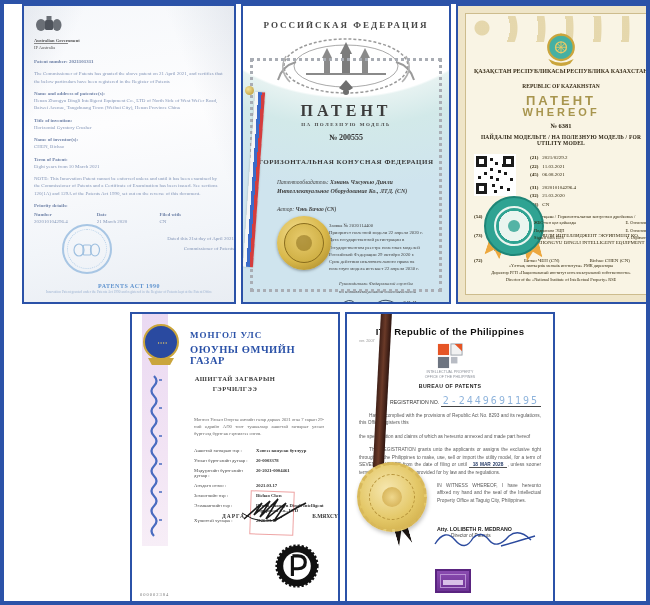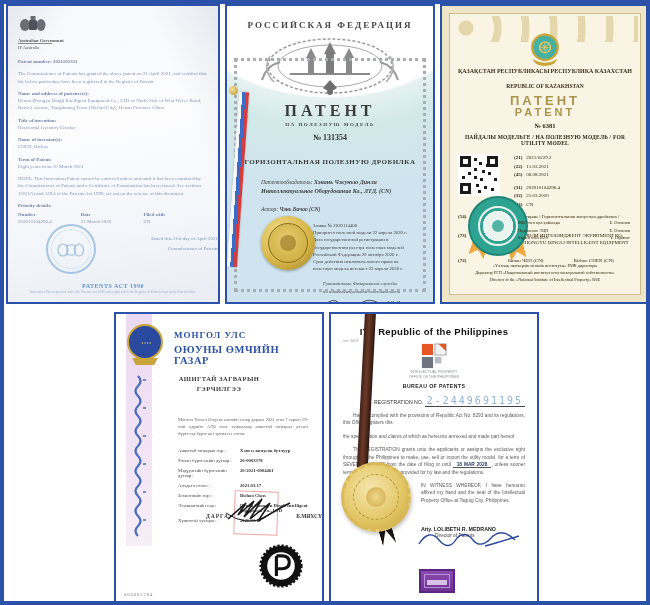--- a/index.html
+++ b/index.html
@@ -2,21 +2,21 @@
 <html><head>
 <meta charset="utf-8">
 <style>
   * { margin:0; padding:0; box-sizing:border-box; }
   html,body { background:#fff; }
   #canvas {
     position:relative; width:650px; height:605px;
     background:#ffffff; border:4px solid #2b52a8; overflow:hidden;
     font-family:"Liberation Serif", serif;
   }
-  .panel { position:absolute; border:2px solid #2b52a8; background:#fff; overflow:hidden; }
+  .panel { position:absolute; border:2px solid #2b52a8; background:#fff; overflow:hidden;margin-left:16px; }
 
   
   #au { left:2px; top:0px; width:214px; height:300px;
         background:
           linear-gradient(115deg, rgba(180,190,205,.25) 0%, rgba(255,255,255,0) 18%),
           linear-gradient(250deg, rgba(180,190,205,.28) 0%, rgba(255,255,255,0) 22%),
           linear-gradient(170deg,#f6f8fb 0%,#fdfdfe 40%,#f2f5f9 75%,#e9edf3 100%);
         padding:8px 10px; }
   #au .crest { width:30px; }
   .au-gov { font-size:4.5px; color:#555; font-weight:bold; }
@@ -231,22 +231,22 @@
       <rect x="76" y="22" width="8" height="20" fill="#7c7c7c"></rect>
       <polygon points="80,10 74,22 86,22" fill="#7c7c7c"></polygon>
       <rect x="96" y="26" width="6" height="16" fill="#8a8a8a"></rect>
       <polygon points="99,16 94,26 104,26" fill="#8a8a8a"></polygon>
       <path d="M40 42 h80" stroke="#8a8a8a" stroke-width="2"></path>
       <path d="M80 48 l-7 8 h14 z M73 56 q7 6 14 0" fill="#6e6e6e" stroke="none"></path>
       <circle cx="80" cy="60" r="3" fill="#6e6e6e"></circle>
     </svg>
     <div class="ru-title">ПАТЕНТ</div>
     <div class="ru-sub">НА ПОЛЕЗНУЮ МОДЕЛЬ</div>
-    <div class="ru-num">№ 131354</div>
-    <div class="ru-inv">ГОРИЗОНТАЛЬНАЯ ПОЛЕЗНУЮ ДРОБИЛКА</div>
+    <div class="ru-num">№ 200555</div>
+    <div class="ru-inv">ГОРИЗОНТАЛЬНАЯ КОНУСНАЯ ФЕДЕРАЦИЯ</div>
     <div class="ru-holder">
       <span>Патентообладатель:</span>
       <b>Хэнань Чжунъю Динли Интеллектуальное Оборудование Ко., ЛТД. (CN)</b>
     </div>
     <div class="ru-author">
       <span>Автор:</span>
       <b>Чэнь Бичао (CN)</b>
     </div>
     <div class="ru-details">
       <div>Заявка № 2020114400</div>
@@ -278,21 +278,21 @@
         <path d="M22 13 v12 M16 19 h12 M18 15 l8 8 M26 15 l-8 8" stroke="#e9c964" stroke-width="1"></path>
         <path d="M8 32 q14 8 28 0 l-4 5 q-10 5 -20 0 z" fill="#caa53c"></path>
         <polygon points="22,3 23.5,7 22,6 20.5,7" fill="#caa53c"></polygon>
       </svg>
       <div class="kz-countries">
         <span>ҚАЗАҚСТАН РЕСПУБЛИКАСЫ</span>
         <span>РЕСПУБЛИКА КАЗАХСТАН</span>
       </div>
       <div class="kz-en">REPUBLIC OF KAZAKHSTAN</div>
       <div class="kz-title">ПАТЕНТ</div>
-      <div class="kz-title2">PATENT</div>
+      <div class="kz-title2">WHEREOF</div>
       <div class="kz-num">№ 6381</div>
       <div class="kz-sub">ПАЙДАЛЫ МОДЕЛЬГЕ / НА ПОЛЕЗНУЮ МОДЕЛЬ / FOR UTILITY MODEL</div>
       <div class="kz-mid">
         <svg class="kz-qr" viewBox="0 0 42 42" width="42" height="42">
           <rect width="42" height="42" fill="#fff"></rect>
           <g fill="#1a1a1a">
             <rect x="2" y="2" width="11" height="11"></rect>
               <rect x="29" y="2" width="11" height="11"></rect>
               <rect x="2" y="29" width="11" height="11"></rect>
             <rect x="5" y="5" width="5" height="5" fill="#fff"></rect>

